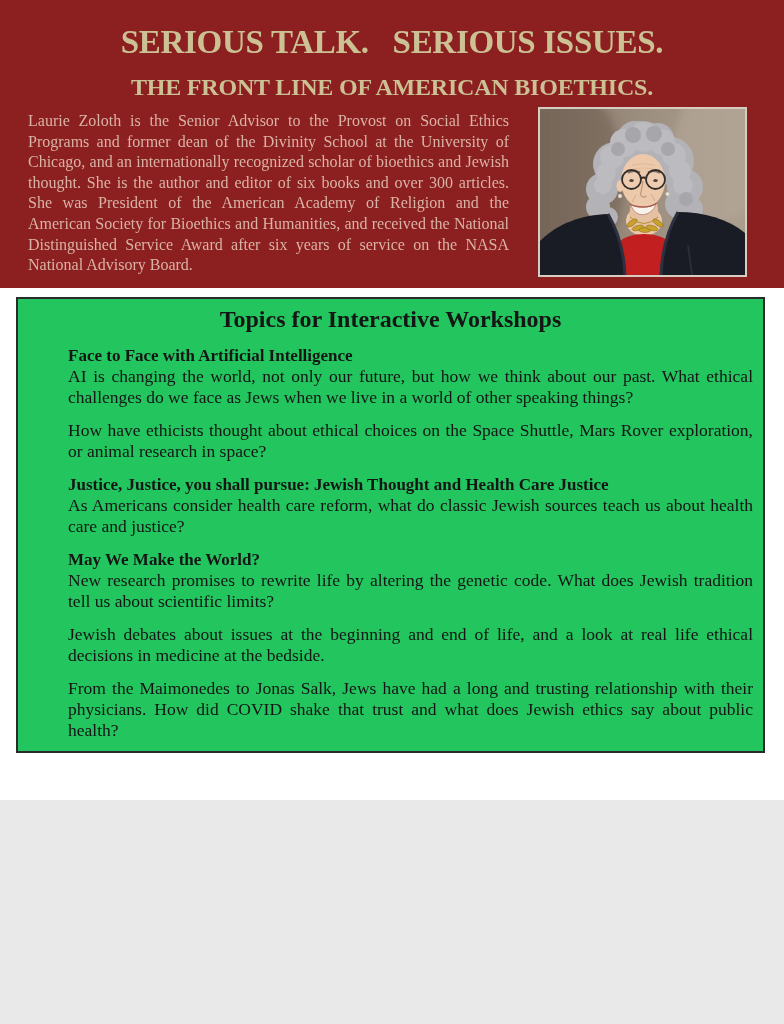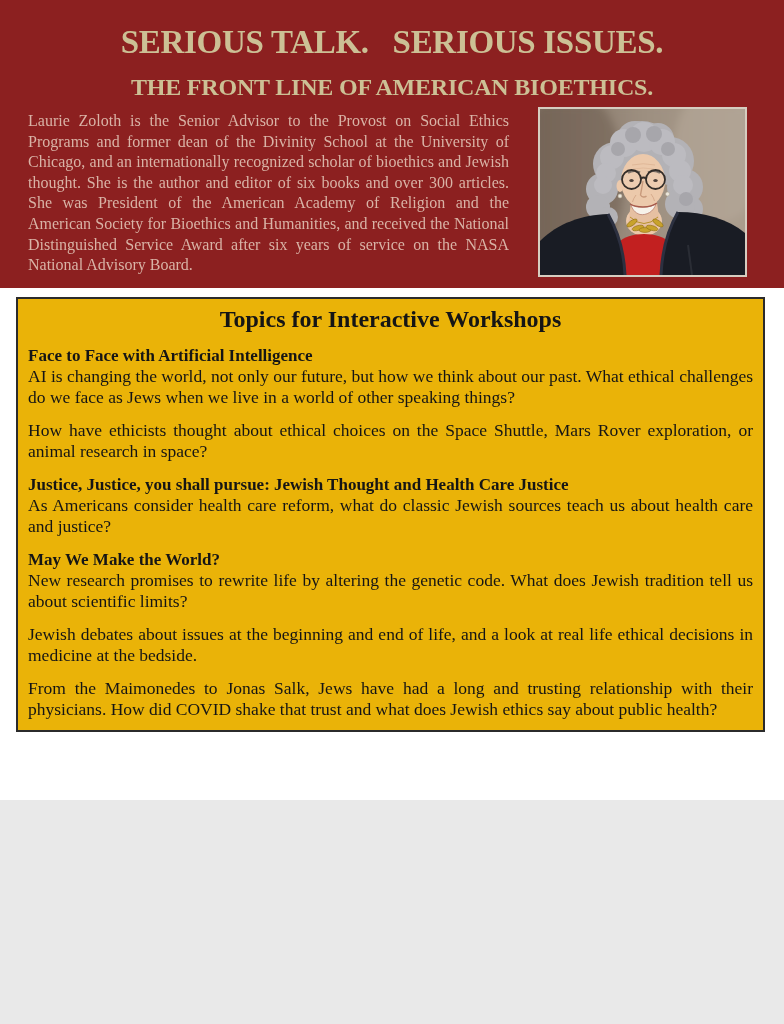--- a/index.html
+++ b/index.html
@@ -30,27 +30,27 @@
     font-size:16px;line-height:20.6px;text-align:justify;color:var(--bio_text);
   }
   .photo{
     position:absolute;left:538px;top:107px;width:209px;height:170px;
     border:2px solid var(--photo_border);background:#9d8f80;
   }
   .photo svg{display:block;width:205px;height:166px;}
   
   .topics-box{
     position:absolute;left:16px;top:297px;width:749px;
-    border:2px solid var(--box_border);background:#eab308;
+    border:2px solid var(--box_border);background:#22c55e;
     padding:6px 10px 8px 10px;color:var(--body_text);
   }
   .topics-box h3{
     text-align:center;font-size:24px;font-weight:bold;line-height:29px;margin-bottom:11px;
   }
-  .topic{margin-bottom:12px;}
+  .topic{margin-bottom:12px;margin-left:40px;}
   .topic:last-child{margin-bottom:2px;}
   .topic h4{font-size:17px;font-weight:bold;line-height:21px;}
   .topic p{font-size:17.5px;line-height:21px;text-align:justify;}
   
   .booking{
     position:absolute;left:0;top:959px;width:784px;text-align:center;
     font-size:18px;font-weight:bold;color:#0f172a;
   }
 </style>
 </head>

